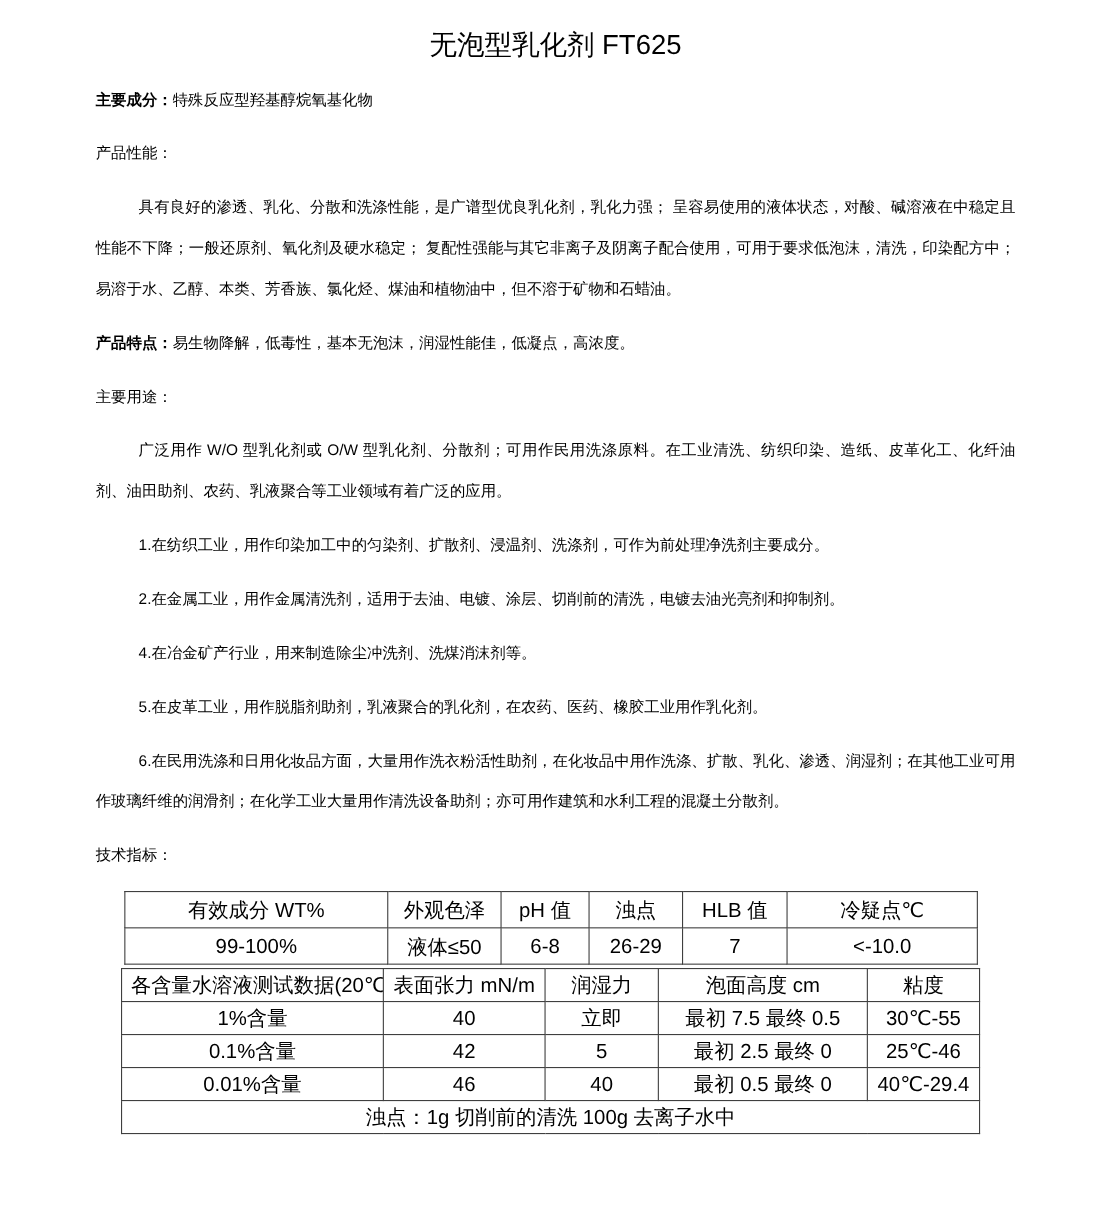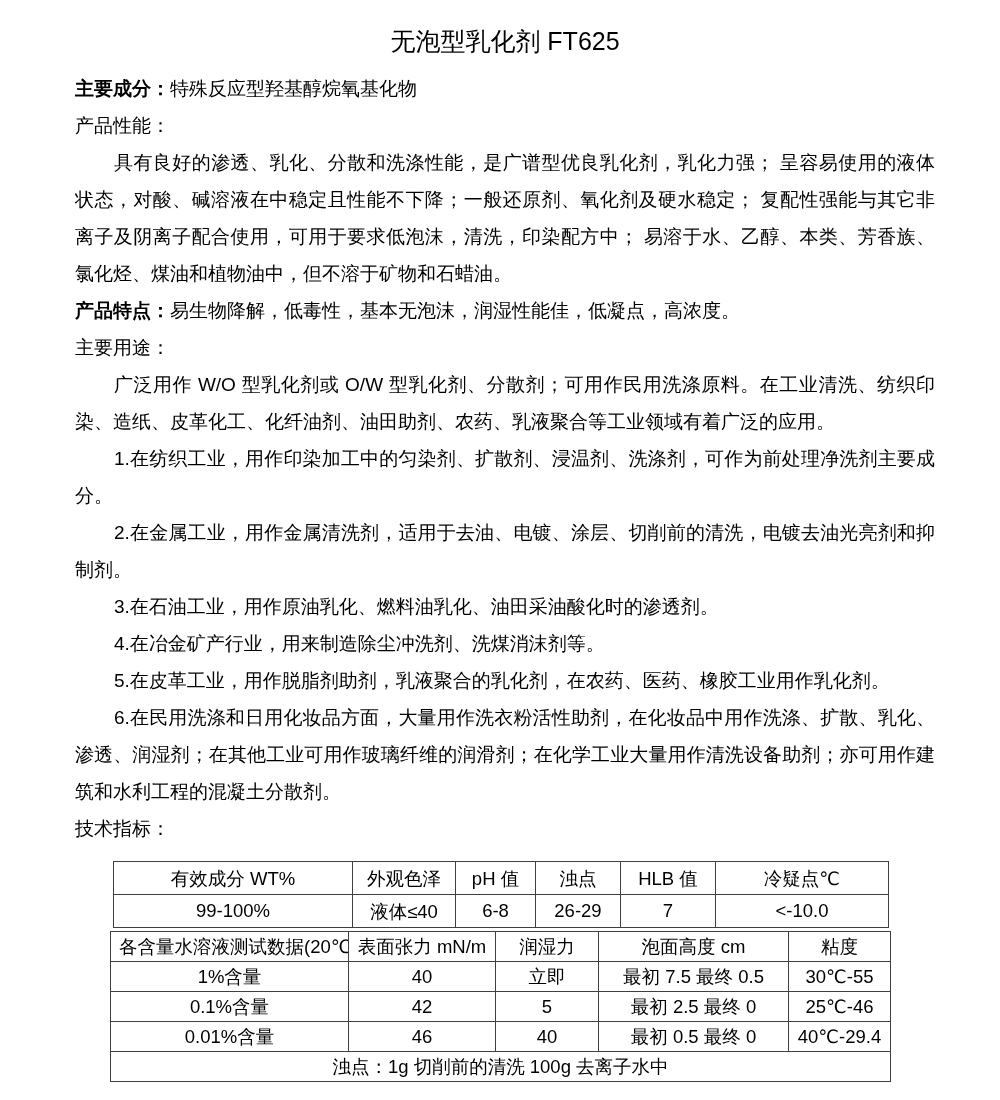--- a/index.html
+++ b/index.html
@@ -6,21 +6,21 @@
   body {
     width:1000px; height:1100px; background:#ffffff; color:#000000;
     font-family:"Liberation Sans","DejaVu Sans",sans-serif;
     overflow:hidden;
   }
   .page { padding:22px 65px 0 75px; }
   .doc-title {
     font-size:25px; font-weight:400; text-align:center;
     margin:0 0 10px 0; line-height:38px;
   }
-  p { margin:0; font-size:19px; line-height:37px; text-align:justify; }
+  p { margin:12px; font-size:14px; line-height:37px; text-align:justify; }
   p.labeled .lbl { font-weight:700; }
   p.heading { font-weight:400; }
   p.para { text-indent:39px; }
 
   table { border-collapse:collapse; table-layout:fixed; }
   #t1 { margin:14px 0 0 38px; width:775px; }
   #t2 { margin:3px 0 0 35px; width:780px; }
   th, td {
     border:1px solid #3f3f3f; padding:0 8px;
     font-size:18.5px; font-weight:400; text-align:center;
@@ -47,21 +47,20 @@
 
   <p class="labeled">
     <span class="lbl">产品特点：</span><span>易生物降解，低毒性，基本无泡沫，润湿性能佳，低凝点，高浓度。</span>
   </p>
 
   <p class="heading">主要用途：</p>
 
   <p class="para">广泛用作 W/O 型乳化剂或 O/W 型乳化剂、分散剂；可用作民用洗涤原料。在工业清洗、纺织印染、造纸、皮革化工、化纤油剂、油田助剂、农药、乳液聚合等工业领域有着广泛的应用。</p>
   <p class="para">1.在纺织工业，用作印染加工中的匀染剂、扩散剂、浸温剂、洗涤剂，可作为前处理净洗剂主要成分。</p>
   <p class="para">2.在金属工业，用作金属清洗剂，适用于去油、电镀、涂层、切削前的清洗，电镀去油光亮剂和抑制剂。</p>
-  <p class="para">3.在石油工业，用作原油乳化、燃料油乳化、油田采油酸化时的渗透剂。</p>
   <p class="para">4.在冶金矿产行业，用来制造除尘冲洗剂、洗煤消沫剂等。</p>
   <p class="para">5.在皮革工业，用作脱脂剂助剂，乳液聚合的乳化剂，在农药、医药、橡胶工业用作乳化剂。</p>
   <p class="para">6.在民用洗涤和日用化妆品方面，大量用作洗衣粉活性助剂，在化妆品中用作洗涤、扩散、乳化、渗透、润湿剂；在其他工业可用作玻璃纤维的润滑剂；在化学工业大量用作清洗设备助剂；亦可用作建筑和水利工程的混凝土分散剂。</p>
 
   <p class="heading">技术指标：</p>
 
   <table id="t1">
     <colgroup>
       <col style="width:239px">
         <col style="width:103px">
@@ -74,21 +73,21 @@
       <tr>
         <th>有效成分 WT%</th>
         <th>外观色泽</th>
         <th>pH 值</th>
         <th>浊点</th>
         <th>HLB 值</th>
         <th>冷疑点℃</th>
       </tr>
       <tr>
         <td>99-100%</td>
-        <td>液体≤40</td>
+        <td>液体≤50</td>
         <td>6-8</td>
         <td>26-29</td>
         <td>7</td>
         <td>&lt;-10.0</td>
       </tr>
     </tbody>
   </table>
 
   <table id="t2">
     <colgroup>

